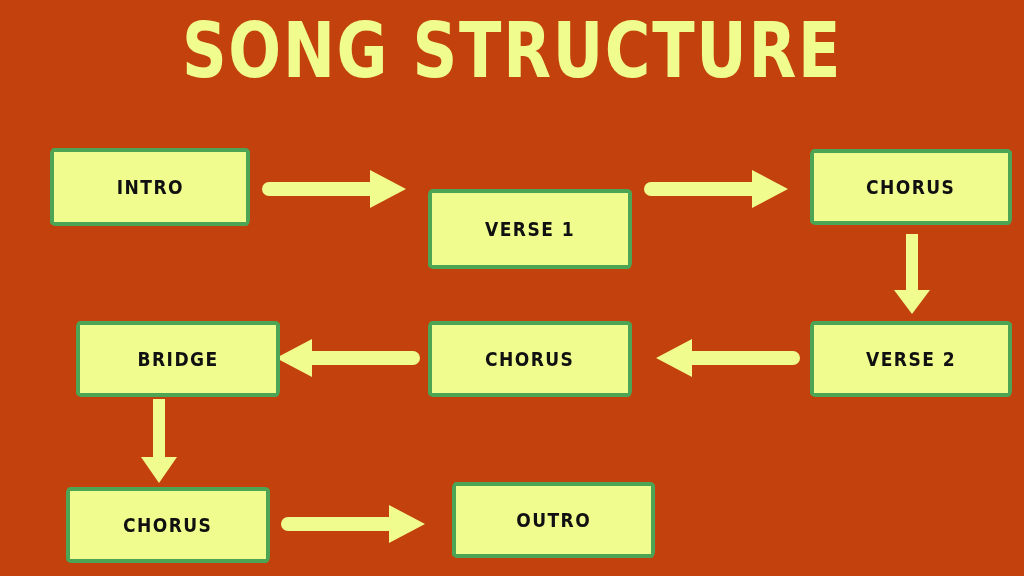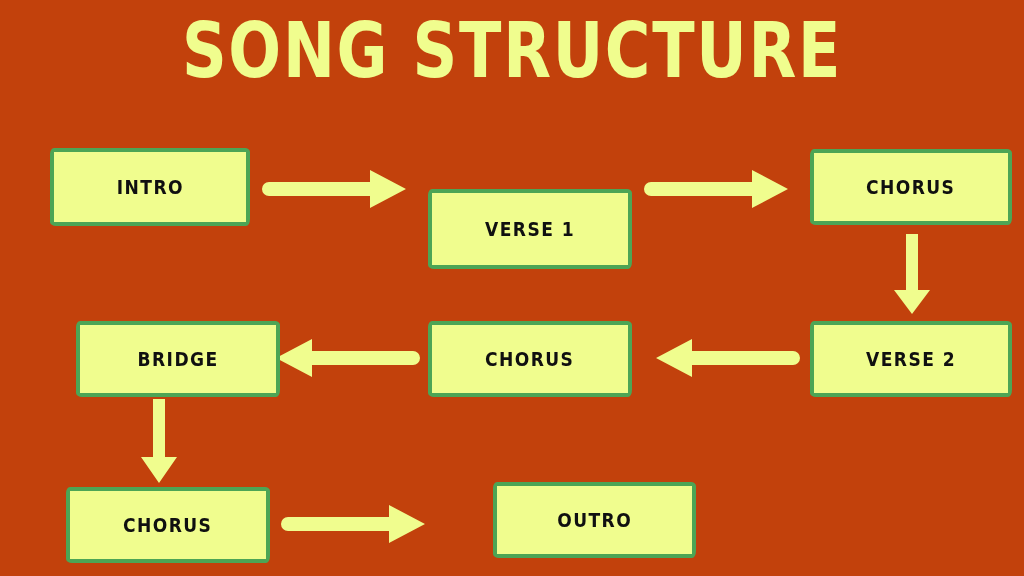--- a/index.html
+++ b/index.html
@@ -127,17 +127,17 @@
   </svg>
 
   <div class="node" style="left:66px;  top:487px; width:204px; height:76px;">
     <span class="node-label">CHORUS</span>
   </div>
 
   <svg class="arrow" style="left:281px; top:503px;" width="146" height="42" viewBox="0 0 146 42">
     <path d="M7,14 L108,14 L108,2 L144,21 L108,40 L108,28 L7,28 A7,7 0 0 1 7,14 Z"></path>
   </svg>
 
-  <div class="node" style="left:452px; top:482px; width:203px; height:76px;margin-left:41px;">
+  <div class="node" style="left:452px; top:482px; width:203px; height:76px;">
     <span class="node-label">OUTRO</span>
   </div>
 
 </div>
 
 </body></html>

